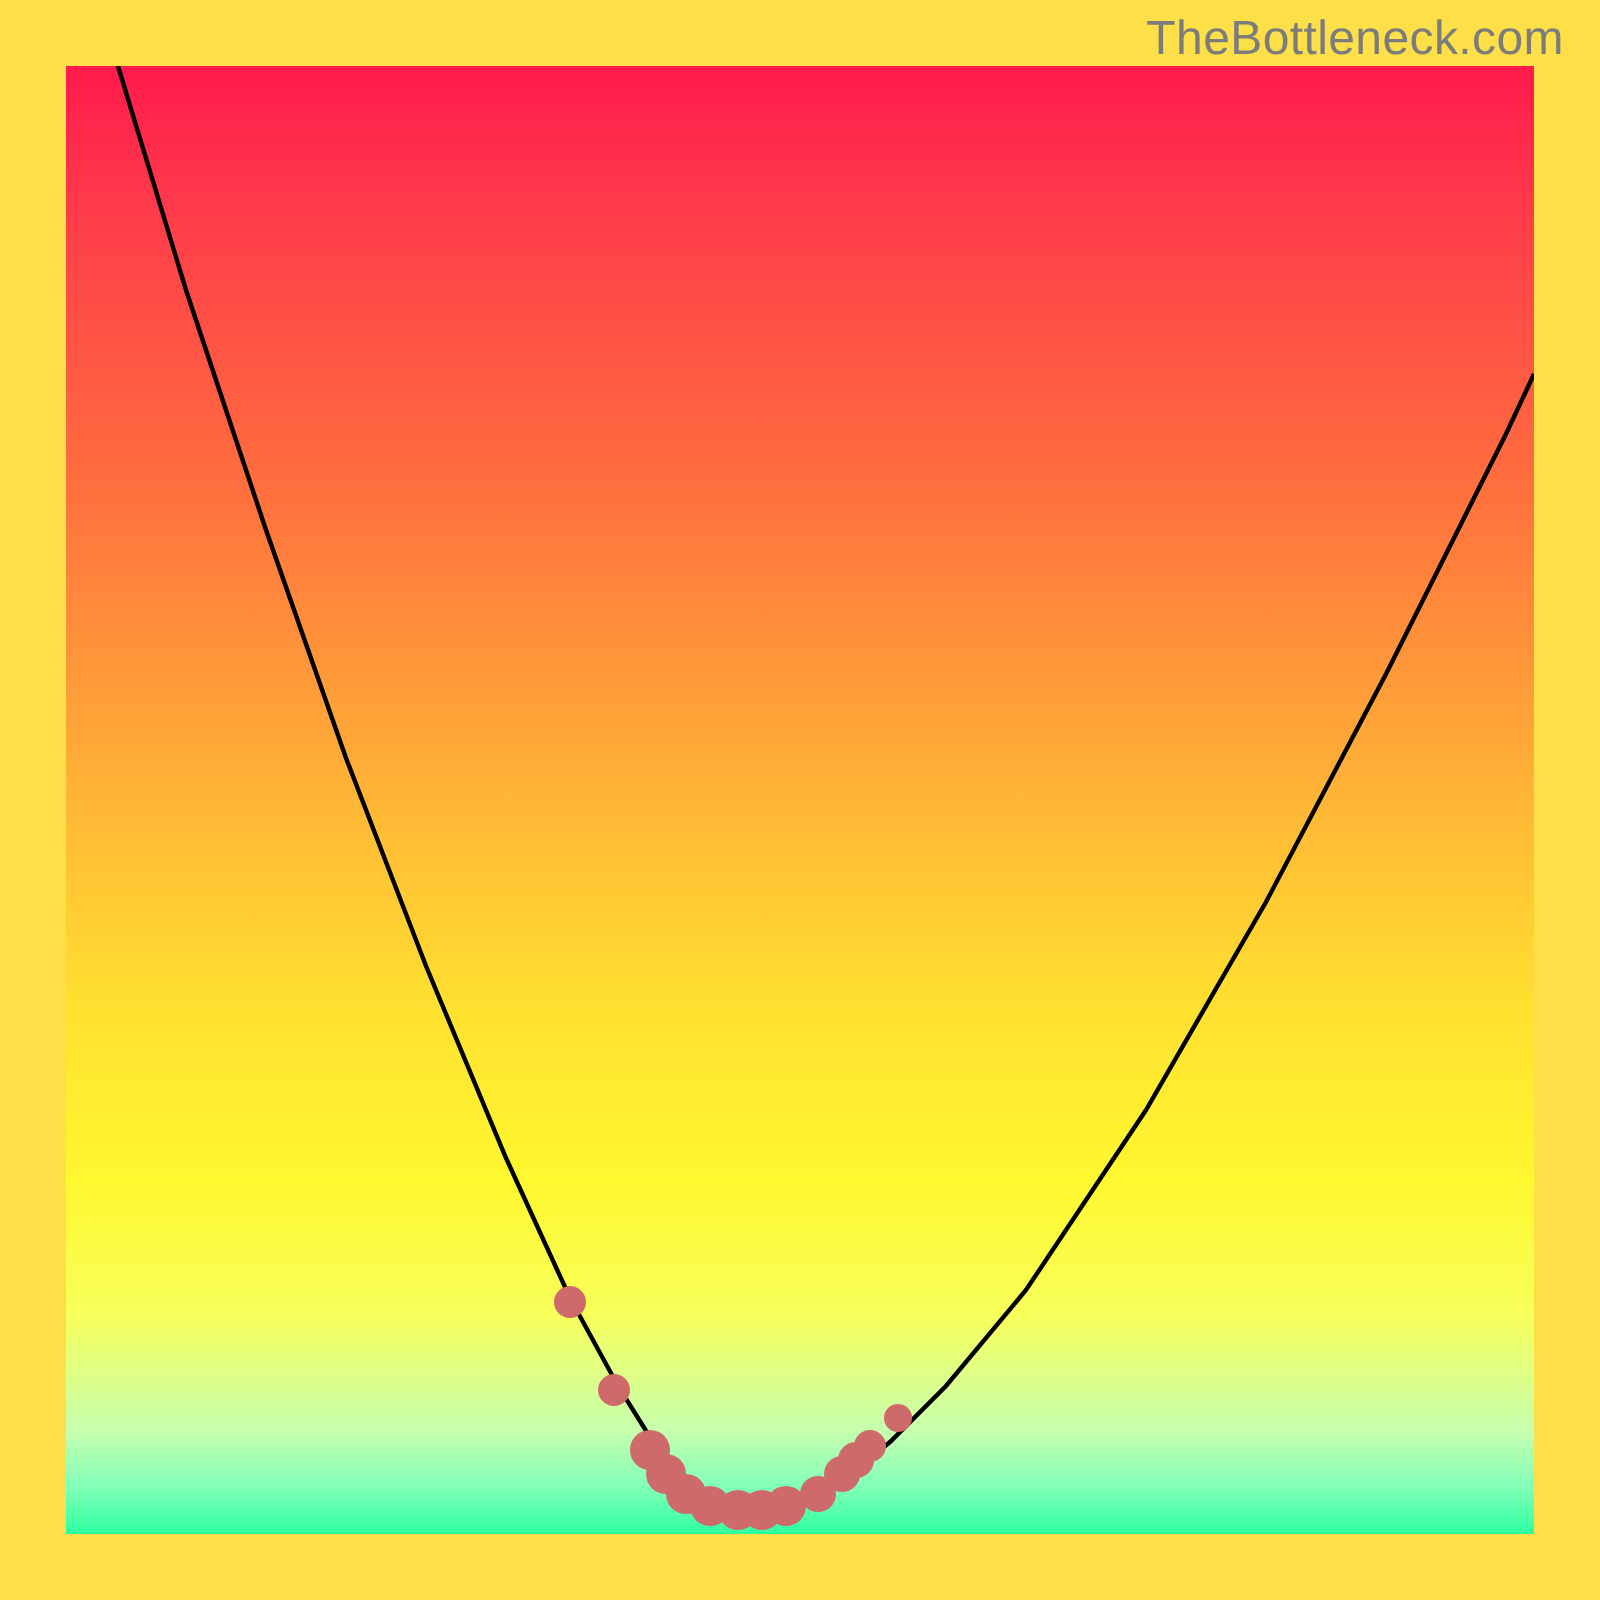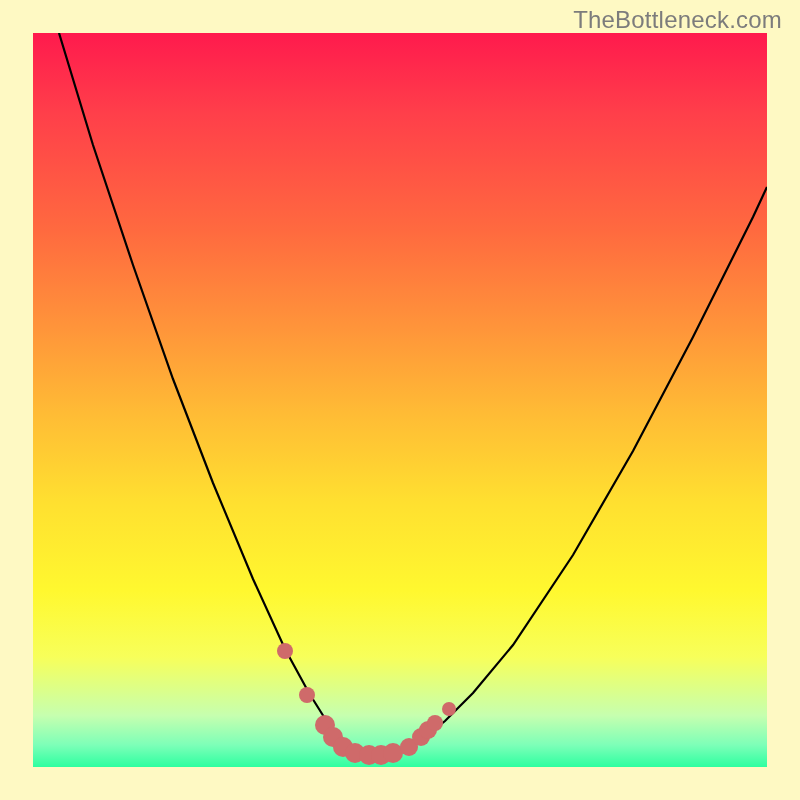--- a/index.html
+++ b/index.html
@@ -7,21 +7,21 @@
     padding: 0;
     width: 800px;
     height: 800px;
     overflow: hidden;
     background: #000;
     font-family: Arial, Helvetica, sans-serif;
   }
   .frame {
     position: absolute;
     inset: 0;
-    background: #fef9c3;
+    background: #fde047;
   }
   .plot {
     position: absolute;
     left: 33px;
     top: 33px;
     width: 734px;
     height: 734px;
     background: linear-gradient(
       to bottom,
       #ff1a4d 0%,

